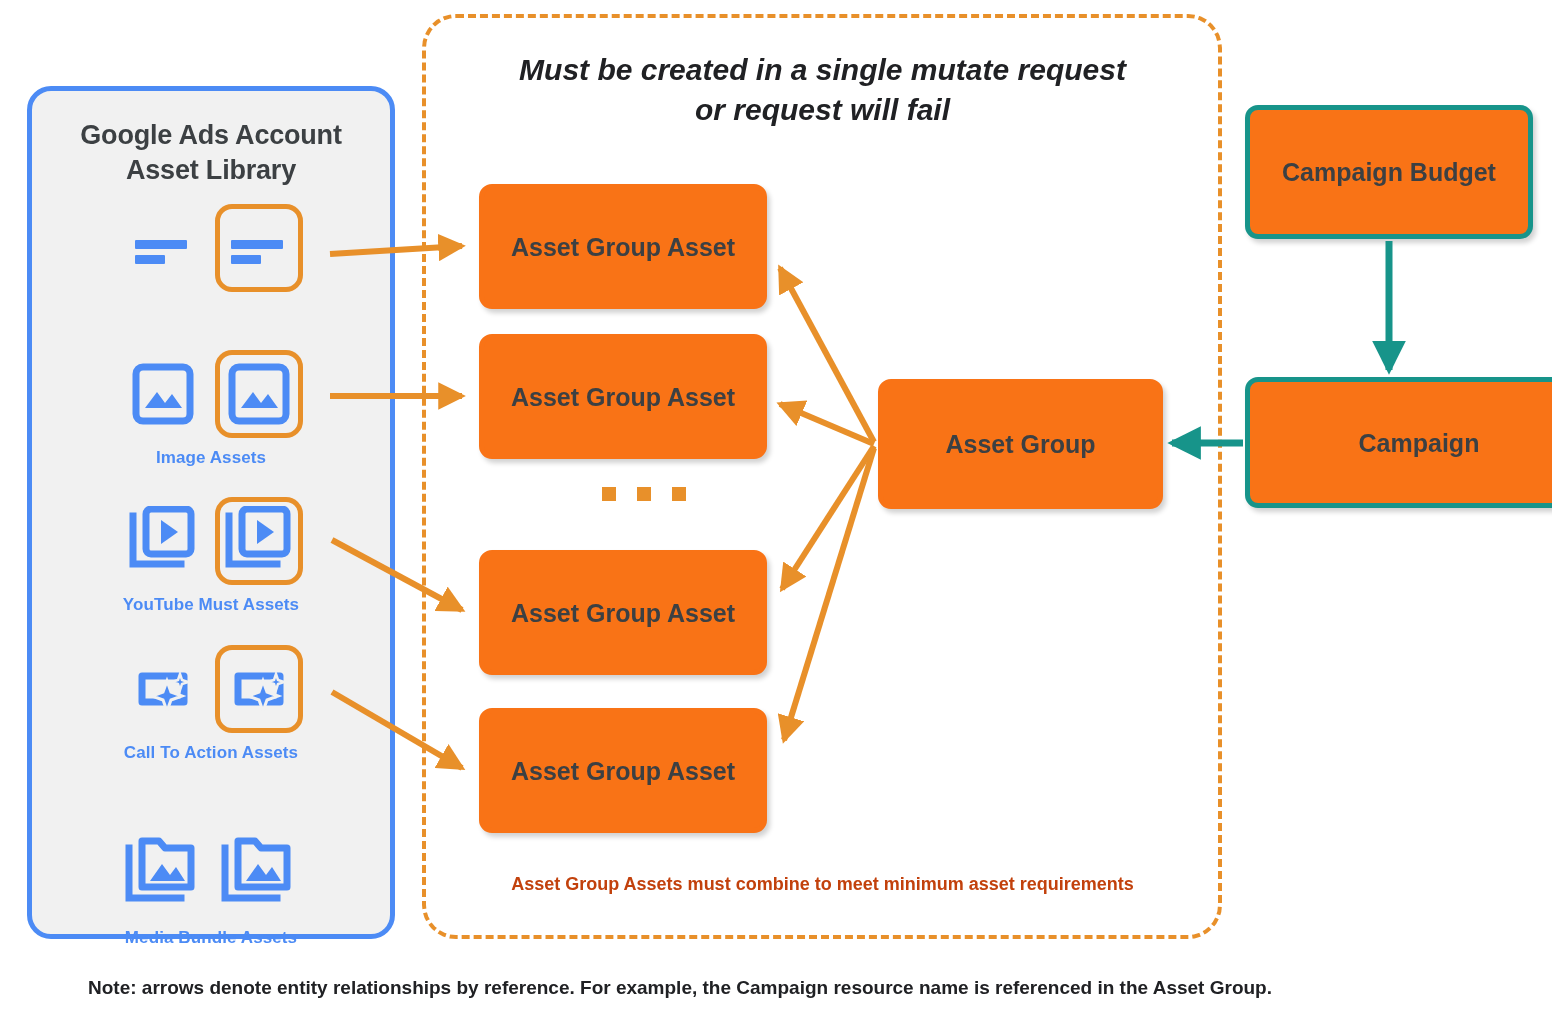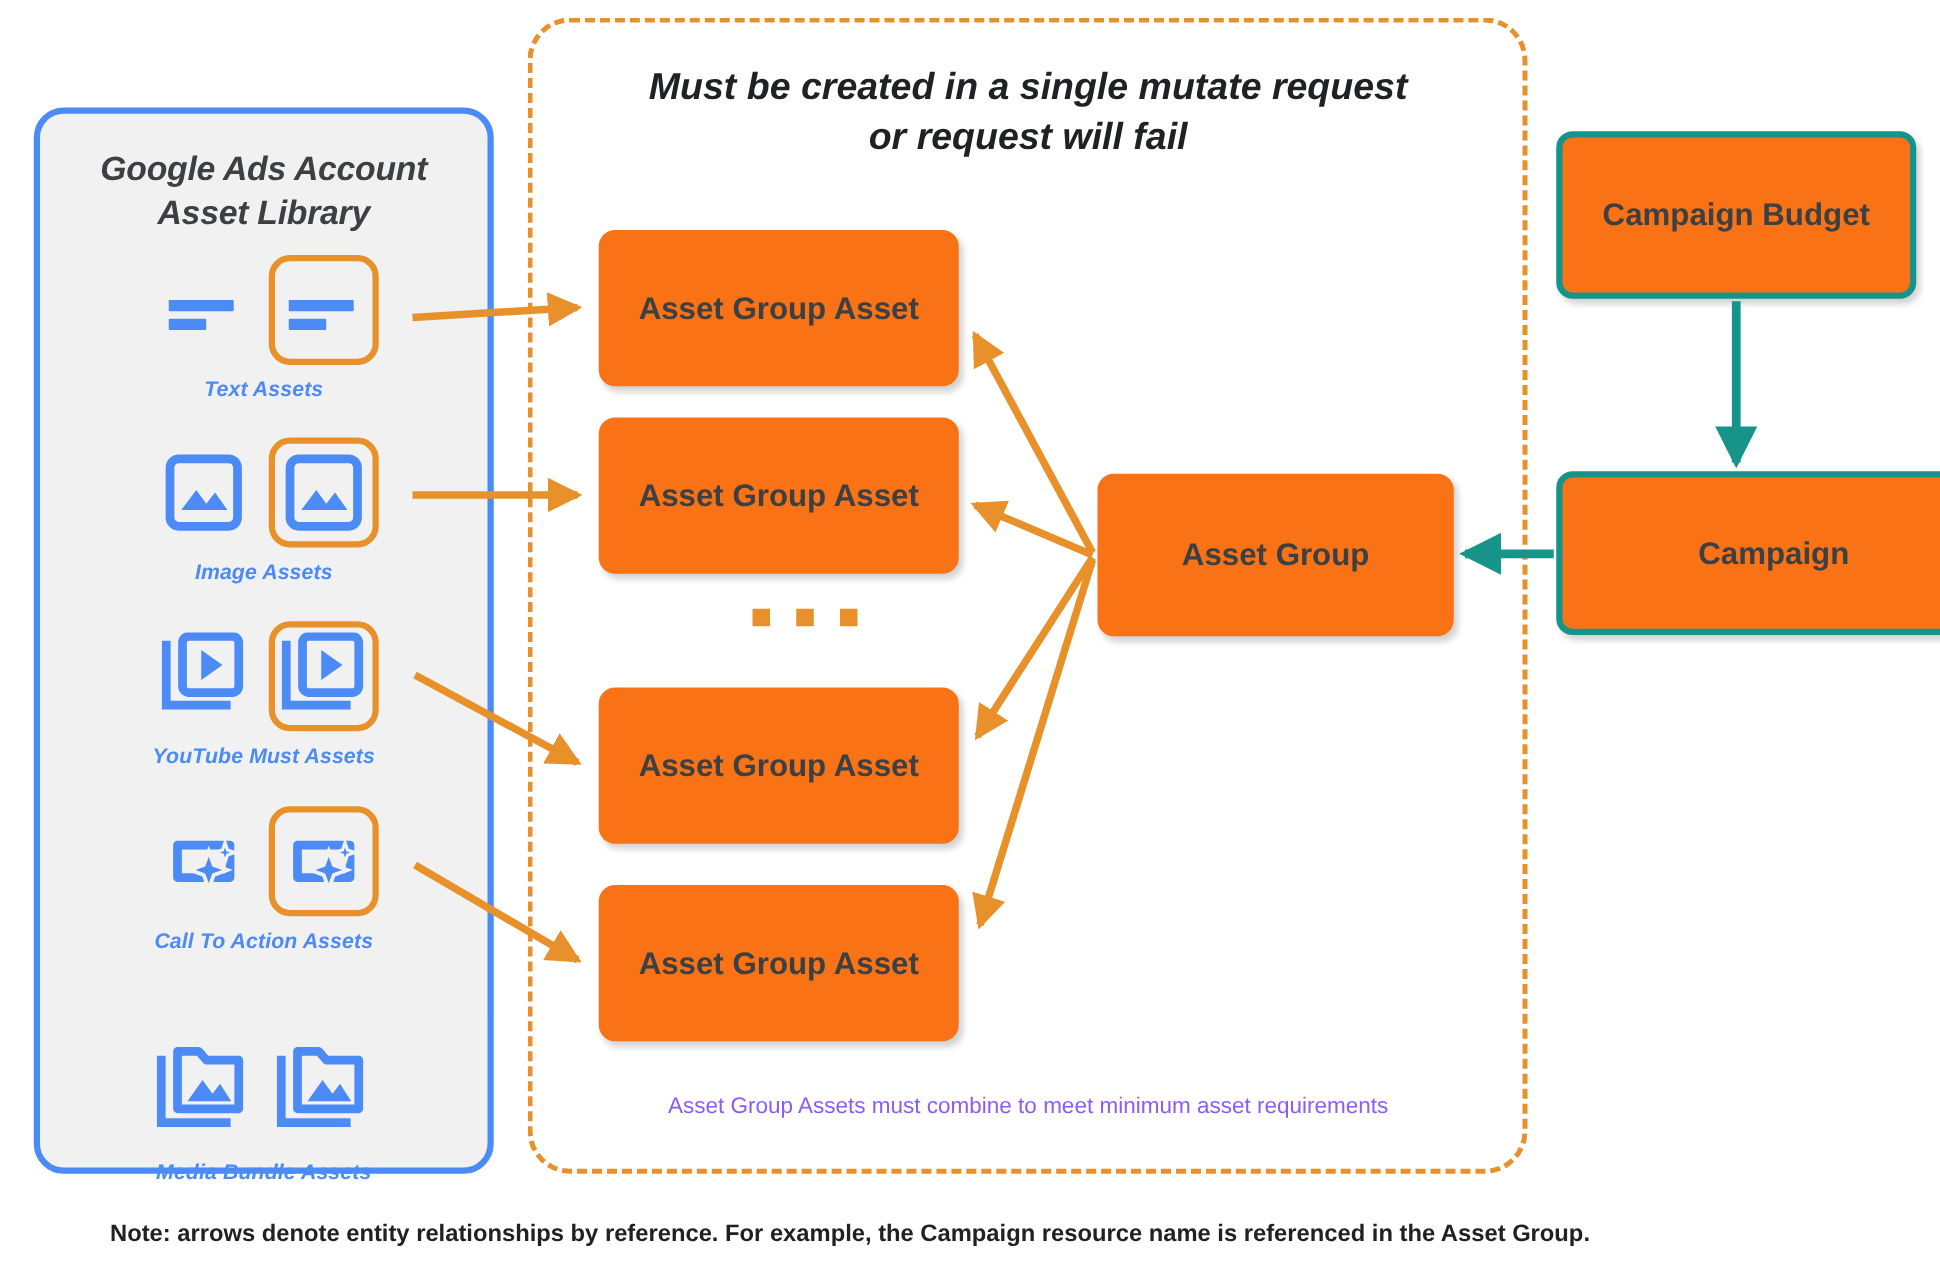--- a/index.html
+++ b/index.html
@@ -35,21 +35,20 @@
     position: absolute;
     left: 27px;
     top: 86px;
     width: 368px;
     height: 853px;
     background: #f1f1f1;
     border: 5px solid #4c8bf5;
     border-radius: 24px;
     box-sizing: border-box;
     z-index: 2;
-    font-style: italic;
   }
   #library-title {
     position: absolute;
     left: 0;
     top: 27px;
     width: 100%;
     text-align: center;
     font-size: 27px;
     font-weight: bold;
     line-height: 1.3;
@@ -116,22 +115,22 @@
     color: #202124;
     z-index: 3;
   }
   #mutate-footnote {
     position: absolute;
     left: 440px;
     top: 874px;
     width: 765px;
     text-align: center;
     font-size: 18px;
-    font-weight: normal;
-    color: #8b5cf6;
+    font-weight: bold;
+    color: #c2410c;
     z-index: 3;
   }
 
   
   .node {
     position: absolute;
     box-sizing: border-box;
     background: #f97316;
     border-radius: 13px;
     display: flex;
@@ -209,21 +208,20 @@
             <rect x="8" y="43" width="30" height="9" rx="1" fill="#4c8bf5"></rect>
           </svg>
         </div>
         <div class="icon-wrap highlighted">
           <svg width="72" height="72" viewBox="0 0 72 72" aria-hidden="true">
             <rect x="8" y="28" width="52" height="9" rx="1" fill="#4c8bf5"></rect>
             <rect x="8" y="43" width="30" height="9" rx="1" fill="#4c8bf5"></rect>
           </svg>
         </div>
       </div>
-      <div class="asset-caption">Text Assets</div>
     </div>
 
     <div class="asset-row" style="top:252px;">
       <div class="asset-icons">
         <div class="icon-wrap">
           <svg width="66" height="66" viewBox="0 0 66 66" aria-hidden="true">
             <rect x="6" y="6" width="54" height="54" rx="7" fill="none" stroke="#4c8bf5" stroke-width="7"></rect>
             <path d="M15 47 L27 31 L35 42 L42 33 L52 47 Z" fill="#4c8bf5"></path>
           </svg>
         </div>

